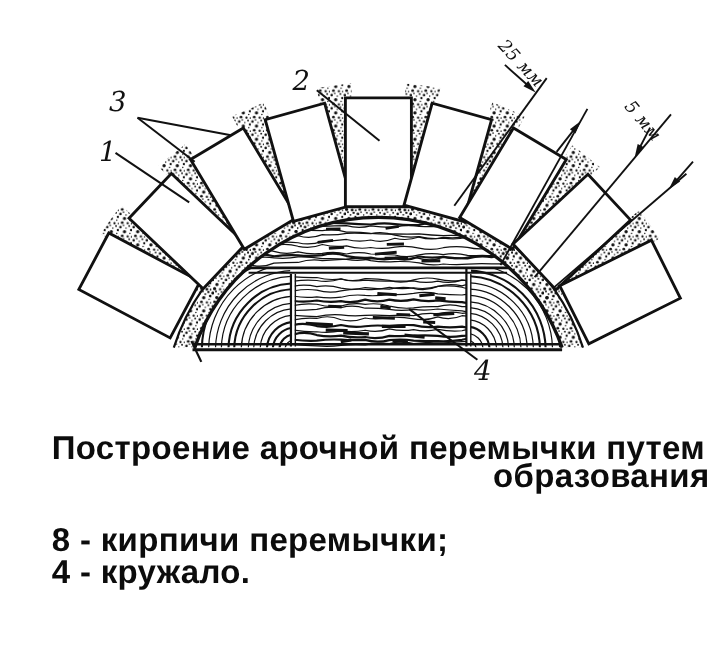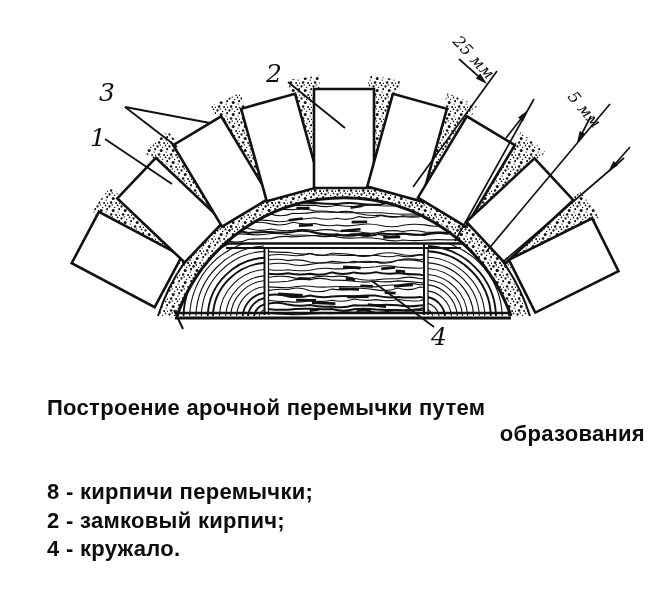--- a/index.html
+++ b/index.html
@@ -1,20 +1,20 @@
 <!DOCTYPE html>
 <html><head>
 <meta charset="utf-8">
 <style>
   html,body{margin:0;padding:0;background:#ffffff;}
   body{width:650px;height:607px;overflow:hidden;font-family:"Liberation Sans",sans-serif;}
   #fig{display:block;}
   #fig .lbl{font-family:"DejaVu Serif",serif;font-style:italic;font-size:25px;fill:#111;}
   #fig .dim{font-family:"DejaVu Serif",serif;font-style:italic;font-size:16px;fill:#111;}
-  .caption{margin-top:33px;color:#0c0c0c;font-weight:bold;font-size:22px;letter-spacing:.3px;}
+  .caption{margin-top:33px;color:#0c0c0c;font-weight:bold;font-size:30px;letter-spacing:.3px;}
   .caption p{margin:0;line-height:26px;}
   .t1{padding-left:47px;}
   .t2{display:flex;justify-content:flex-end;padding:0 5px 0 2px;}
   .legend{list-style:none;margin:31px 0 0 0;padding:0 0 0 47px;line-height:28.5px;}
 </style>
 </head>
 <body>
 
 <svg id="fig" viewBox="0 0 650 362" width="650" height="362">
   <defs>
@@ -193,16 +193,15 @@
   </g>
 </svg>
 
 <div class="caption">
   <p class="t1"><span>Построение арочной перемычки путем</span></p>
   <p class="t2">
     <span>образования</span>
   </p>
   <ul class="legend">
     <li>8 - кирпичи перемычки;</li>
-    <li>2 - замковый кирпич;</li>
     <li>4 - кружало.</li>
   </ul>
 </div>
 
 </body></html>

